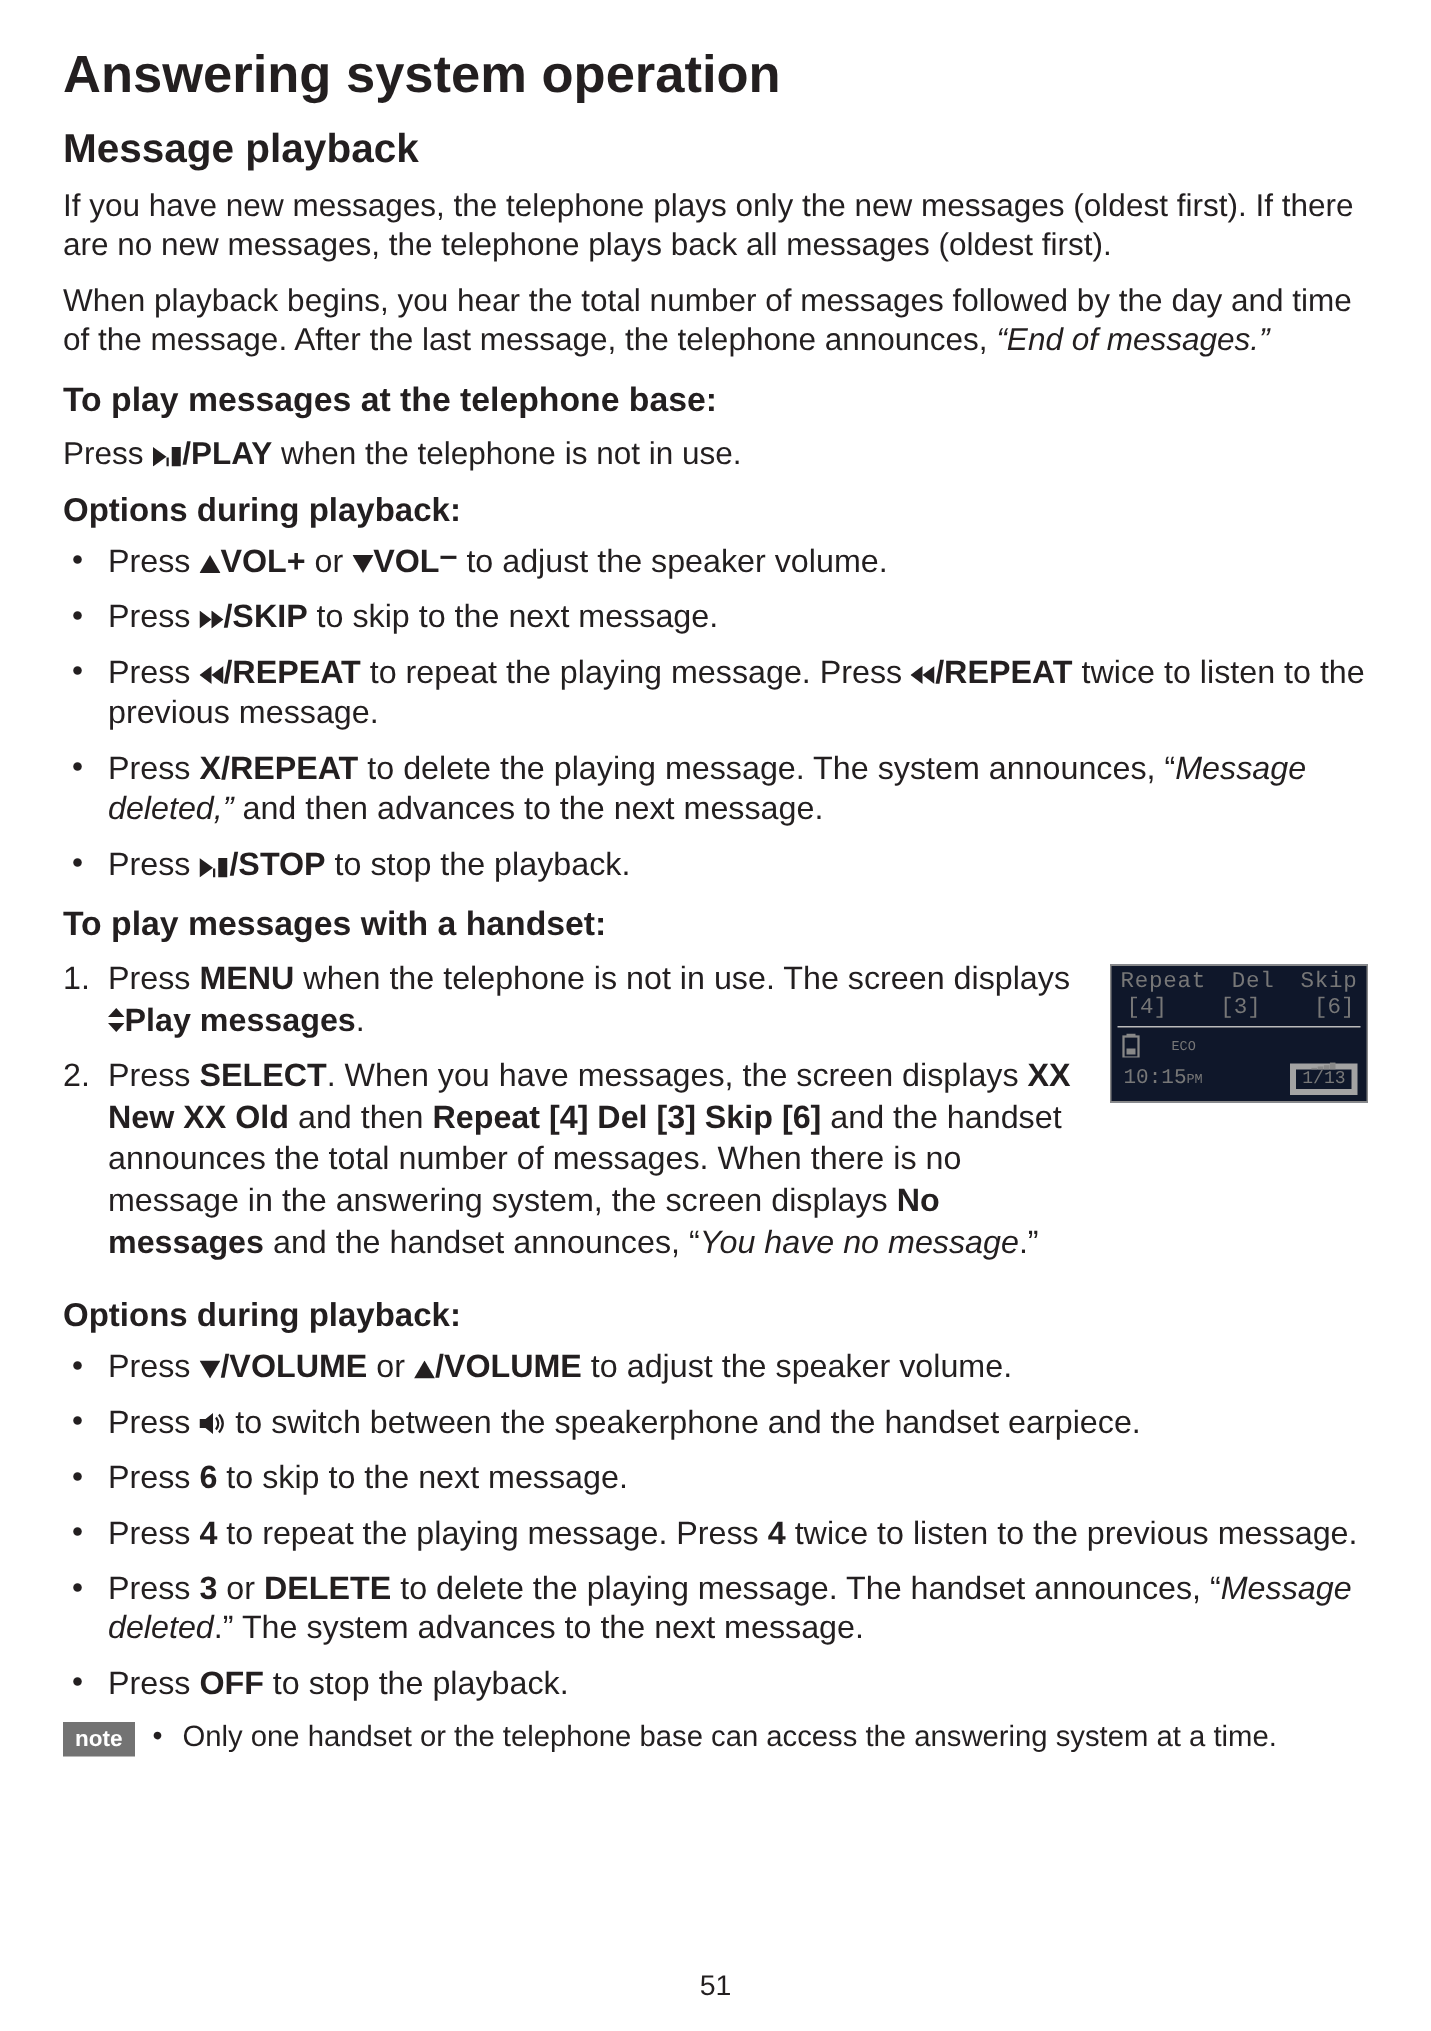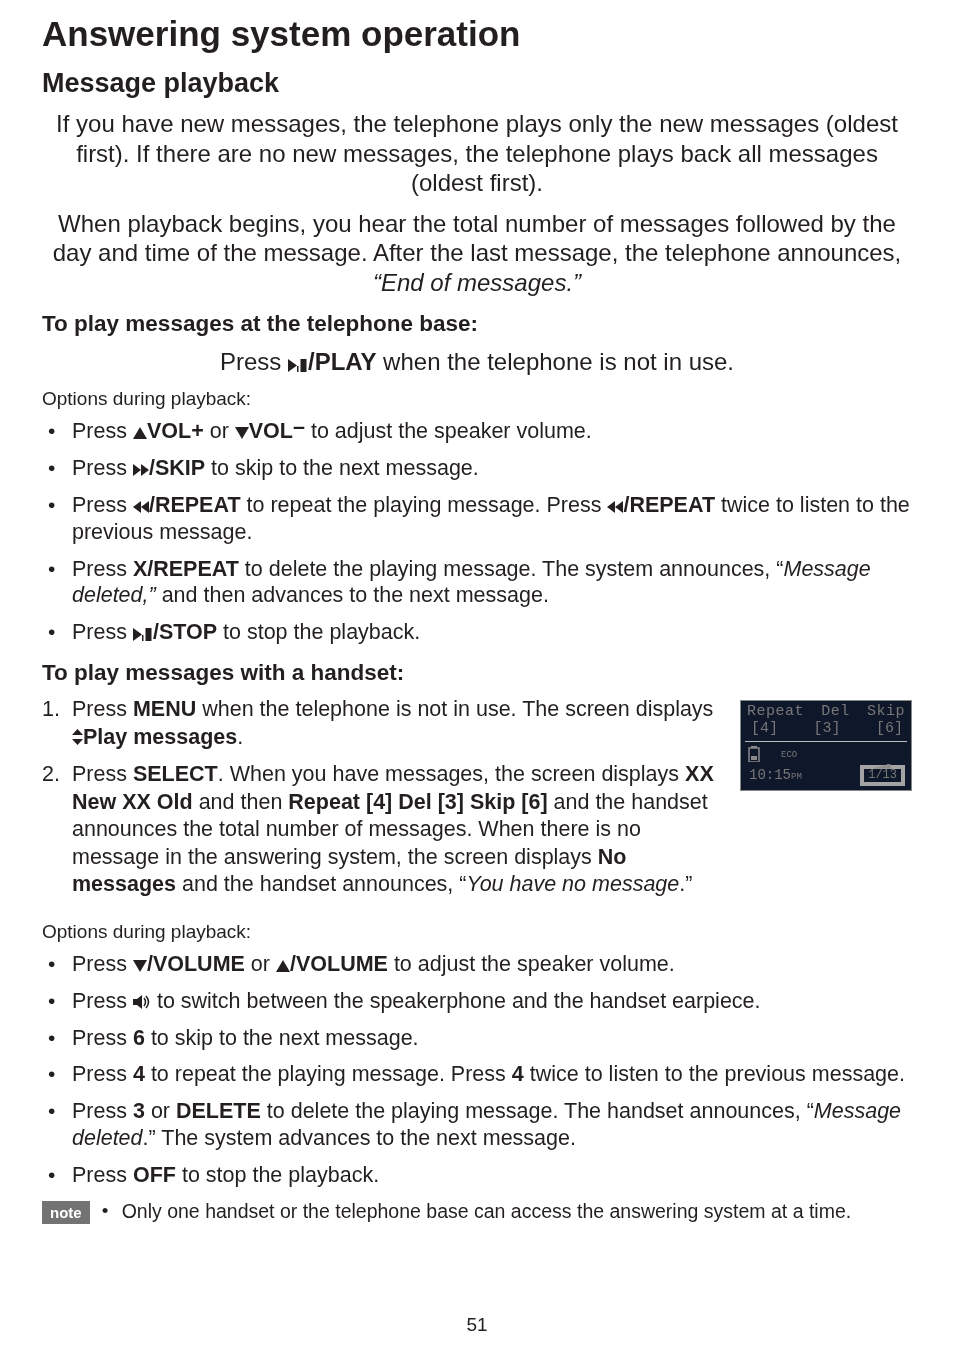--- a/index.html
+++ b/index.html
@@ -7,48 +7,47 @@
     margin: 0;
     padding: 0;
     background: #fff;
     color: #231f20;
     font-family: Arial, Helvetica, sans-serif;
   }
   .page {
     width: 954px;
     min-height: 1354px;
     box-sizing: border-box;
-    padding: 14px 42px 20px 42px;
+    padding: 30px 42px 20px 42px;
     position: relative;
   }
   h1.title {
     font-size: 35px;
     font-weight: bold;
     margin: 0 0 14px 0;
     line-height: 1.15;
   }
   h2.subtitle {
     font-size: 27px;
     font-weight: bold;
     margin: 0 0 10px 0;
   }
   p.body {
-    font-size: 24px;
+    font-size: 21px;
     line-height: 1.22;
     margin: 0 0 12px 0;
-    text-align: center;
   }
   h3.sect {
     font-size: 22.5px;
     font-weight: bold;
     margin: 14px 0 10px 0;
   }
   h4.subsect {
-    font-size: 19px;
-    font-weight: normal;
+    font-size: 22px;
+    font-weight: bold;
     margin: 12px 0 8px 0;
   }
   ul.bullets {
     list-style: none;
     padding: 0;
     margin: 0;
   }
   ul.bullets > li {
     font-size: 21.5px;
     line-height: 1.25;

